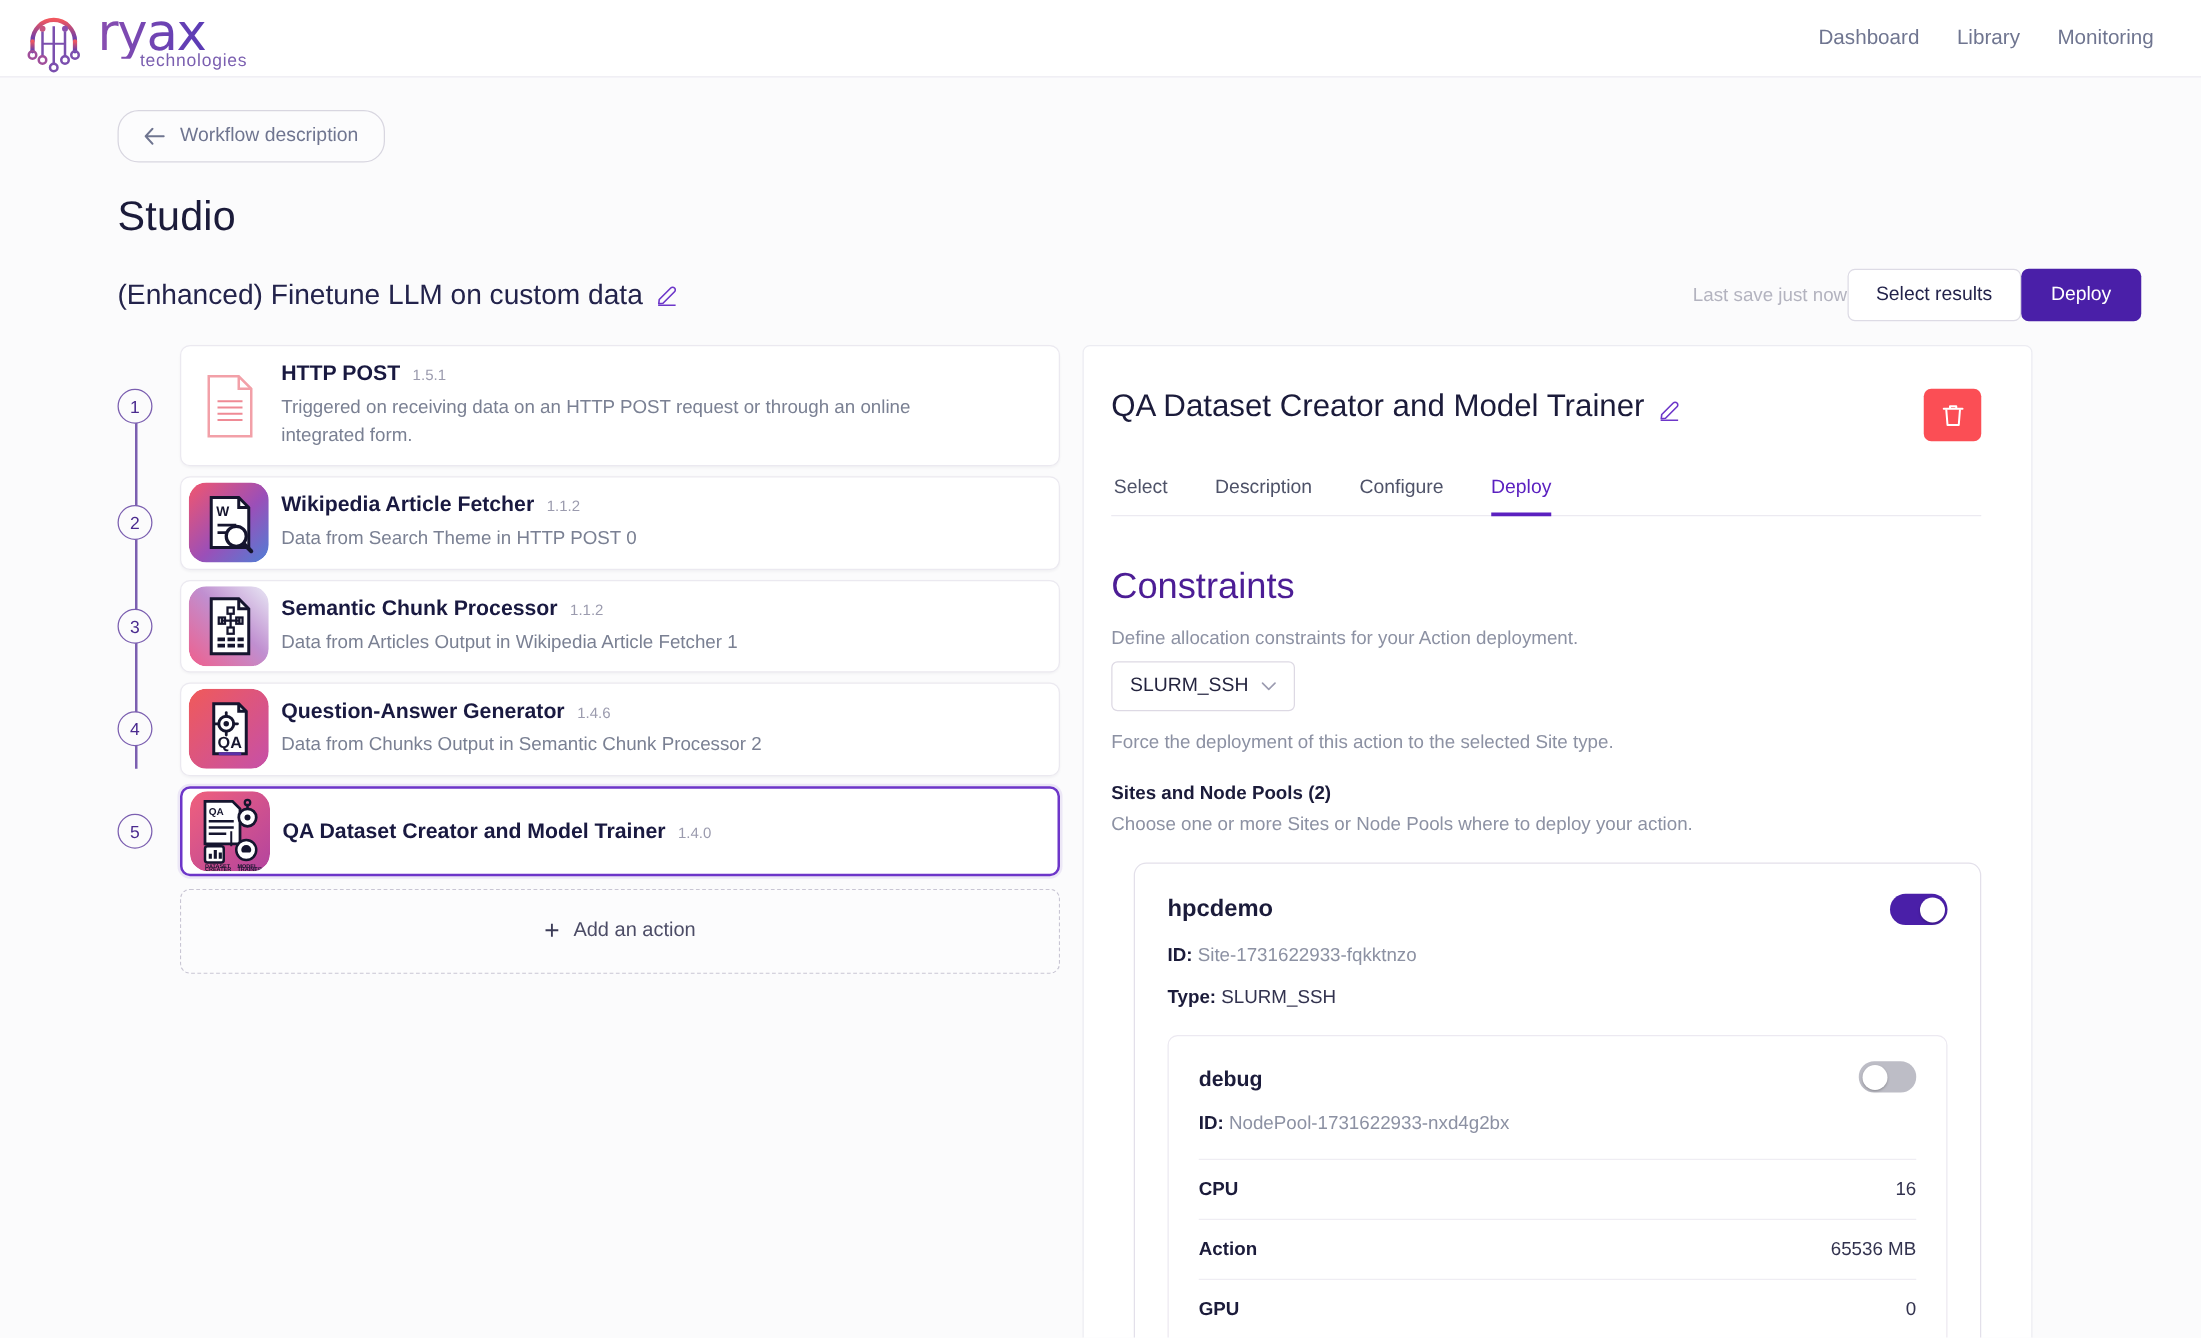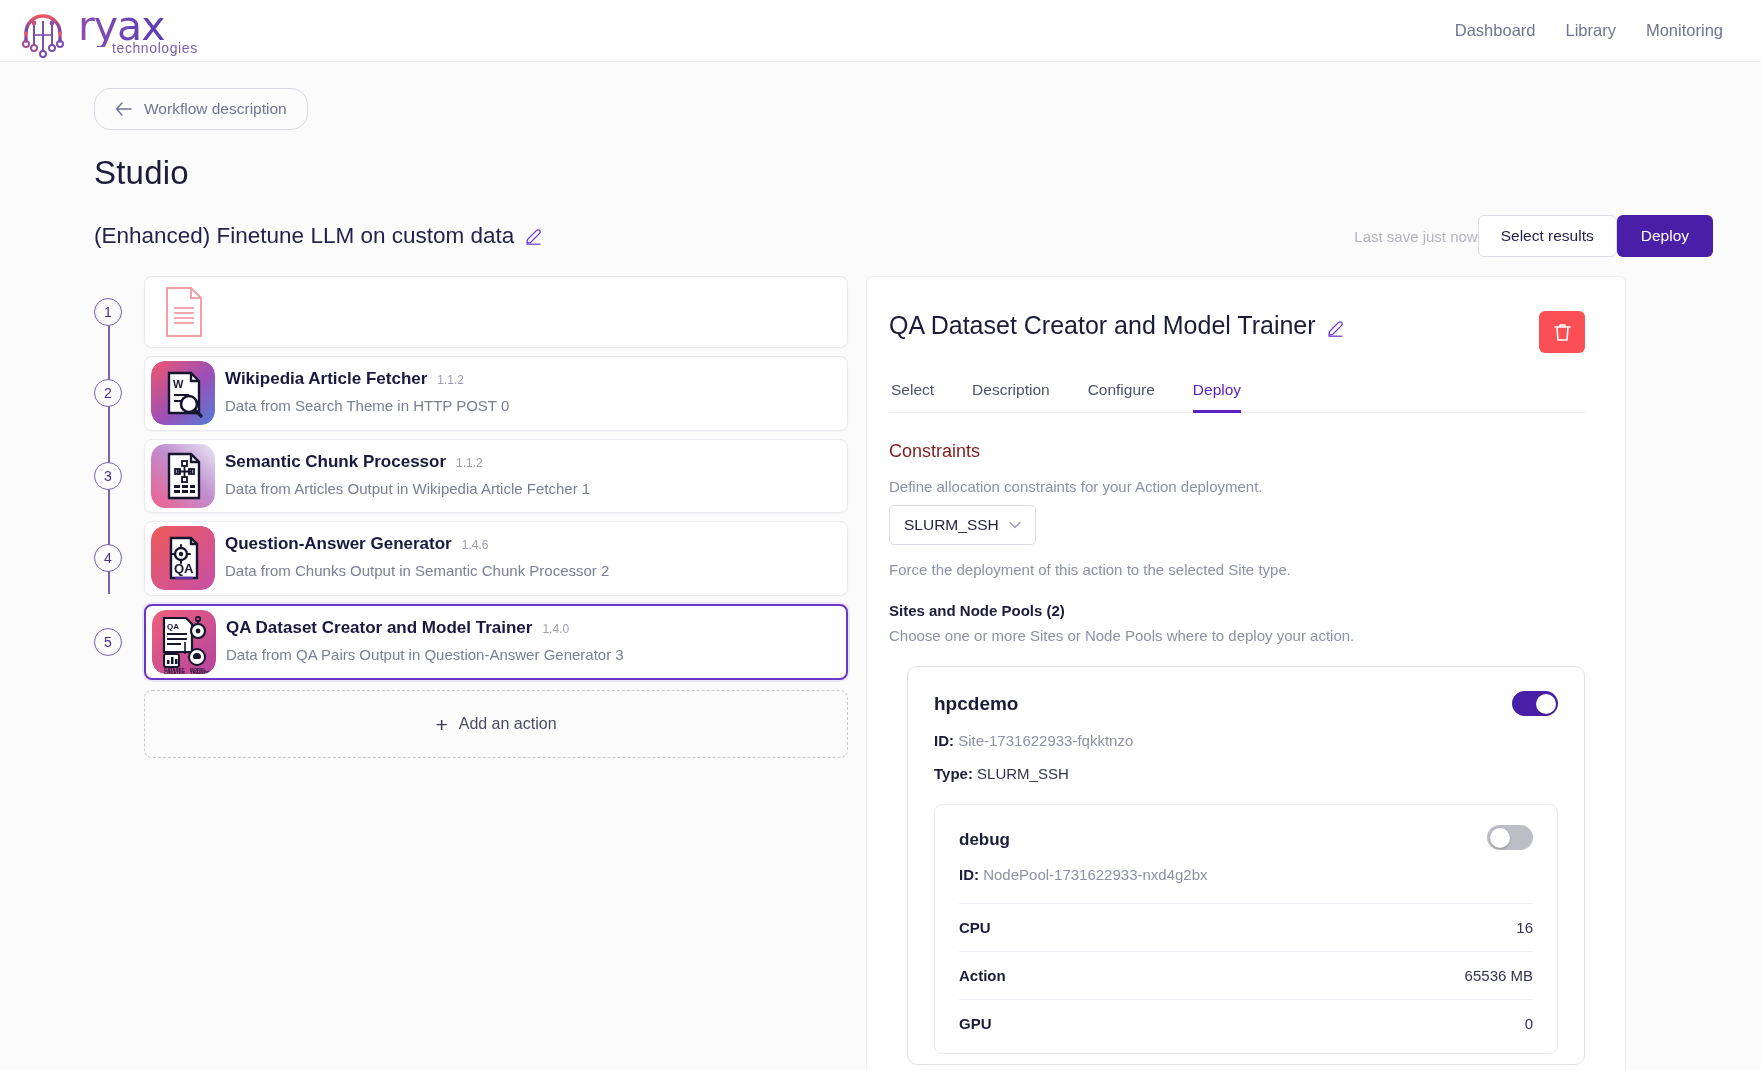--- a/index.html
+++ b/index.html
@@ -138,21 +138,21 @@
   .tabs {
     display: flex; gap: 38px; margin-top: 28px;
     border-bottom: 1px solid #eceaf1; padding: 0 2px;
   }
   .tab {
     padding-bottom: 11px; font-size: 15.5px; color: #4e5268; cursor: pointer;
     border-bottom: 3px solid transparent; margin-bottom: -1px;
   }
   .tab.active { color: #5b21c0; border-bottom-color: #5b21c0; font-weight: 500; }
 
-  h2.section { font-size: 18px; font-weight: 400; margin-top: 28px; color: #7f1d1d; }
+  h2.section { font-size: 29px; font-weight: 400; margin-top: 40px; color: #4c1d95; }
   .muted { font-size: 15px; color: #8c91a3; margin-top: 16px; }
   .field-label { font-size: 15px; font-weight: bold; color: #1b1b3a; margin-top: 24px; }
   .select-box {
     margin-top: 10px; display: inline-flex; align-items: center; gap: 10px;
     border: 1px solid #ddd9e4; border-radius: 5px;
     padding: 10px 14px; background: #fff; font-size: 15.5px; color: #24243f; cursor: pointer;
   }
   .chev { width: 12px; height: 8px; display: block; }
 
   .site-card {
@@ -267,20 +267,27 @@
                 <rect x="0" y="0" width="64" height="64" rx="14" fill="#ffffff"></rect>
                 <path d="M16 8 H40 L50 18 V56 H16 Z" fill="#fff" stroke="#f2a0a8" stroke-width="2"></path>
                 <path d="M40 8 V18 H50" fill="none" stroke="#f2a0a8" stroke-width="2"></path>
                 <g stroke="#ef8a95" stroke-width="1.6">
                   <line x1="23" y1="28" x2="43" y2="28"></line>
                     <line x1="23" y1="33" x2="43" y2="33"></line>
                   <line x1="23" y1="38" x2="43" y2="38"></line>
                     <line x1="23" y1="43" x2="43" y2="43"></line>
                 </g>
               </svg>
+            </div>
+            <div class="card-body">
+              <div class="card-title-line">
+                <span class="card-title">HTTP POST</span>
+                <span class="card-ver">1.5.1</span>
+              </div>
+              <div class="card-sub">Triggered on receiving data on an HTTP POST request or through an online integrated form.</div>
             </div>
           </div>
         </div>
 
         <div class="step">
           <div class="bullet">2</div>
           <div class="card">
             <div class="card-icon">
               <svg class="ico" viewBox="0 0 64 64">
                 <defs>
@@ -429,21 +436,20 @@
                 <text x="12" y="64" font-size="4.4" font-weight="bold" fill="#15152e" font-family="sans-serif">CREATER</text>
                 <text x="38" y="61" font-size="4.4" font-weight="bold" fill="#15152e" font-family="sans-serif">MODEL</text>
                 <text x="38" y="64" font-size="4.4" font-weight="bold" fill="#15152e" font-family="sans-serif">TRAINER</text>
               </svg>
             </div>
             <div class="card-body">
               <div class="card-title-line">
                 <span class="card-title">QA Dataset Creator and Model Trainer</span>
                 <span class="card-ver">1.4.0</span>
               </div>
-              <div class="card-sub">Data from QA Pairs Output in Question-Answer Generator 3</div>
             </div>
           </div>
         </div>
       </div>
 
       <div class="add-action">
         <span class="plus">+</span>
         <span>Add an action</span>
       </div>
     </div>

